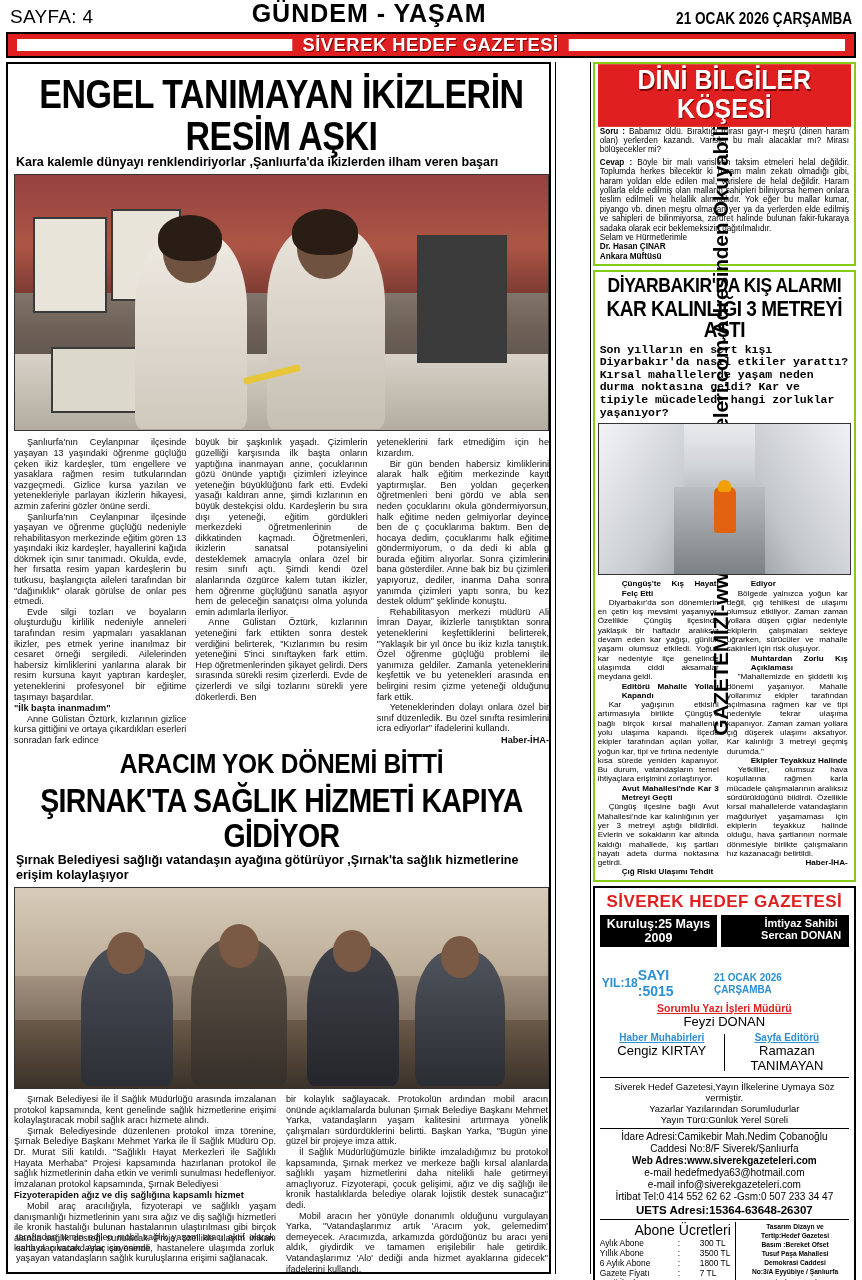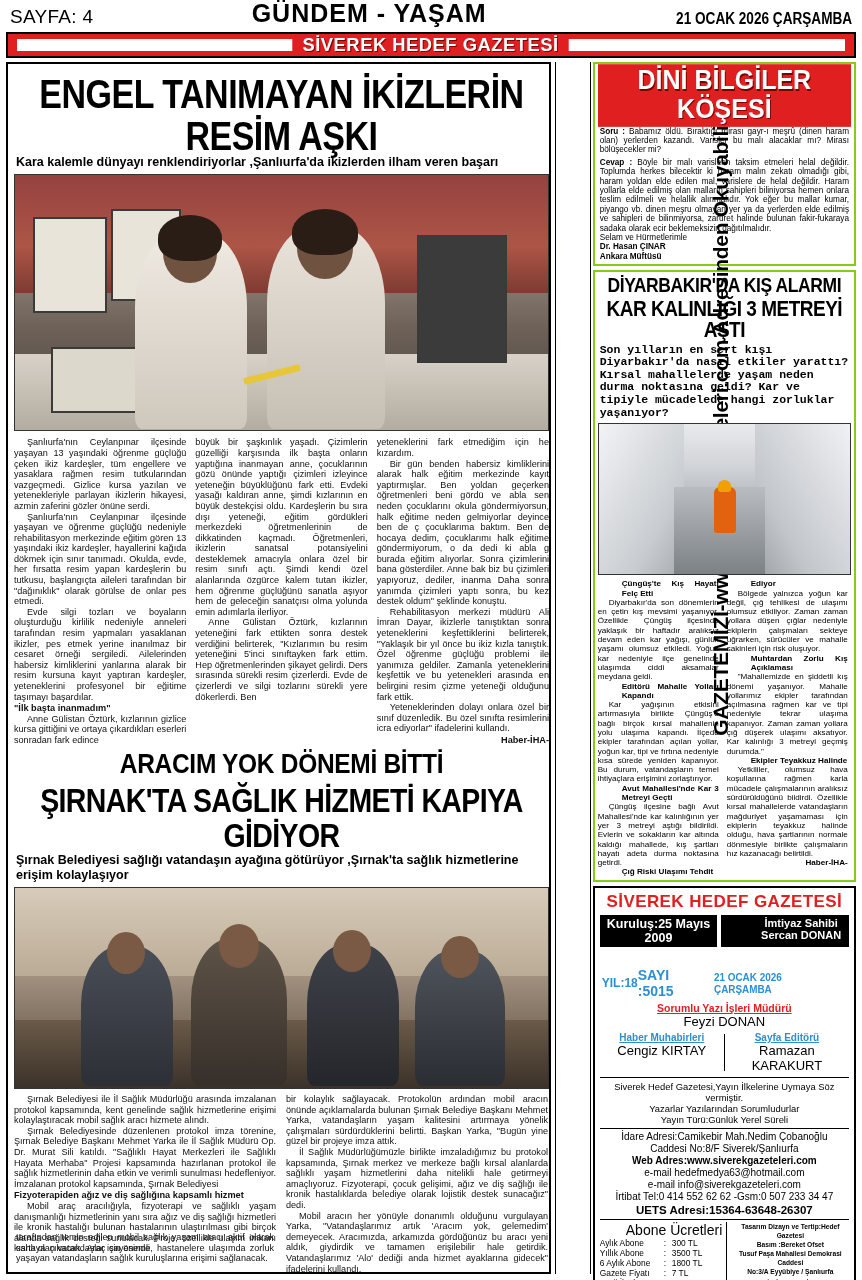--- a/index.html
+++ b/index.html
@@ -117,21 +117,21 @@
   .mast-row3 > div{flex:1;}
   .mast-row3 .sep{flex:0 0 1px;background:#000;margin:2px 0;}
   .mast-note{font-size:9.4px;text-align:center;line-height:11px;margin-top:4px;border-top:1px solid #000;padding-top:3px;}
   .mast-note b{font-weight:400;}
   .mast-addr{font-size:10px;text-align:center;line-height:12px;border-top:1px solid #000;margin-top:3px;padding-top:2px;}
   .uets{font-size:11.5px;font-weight:700;text-align:center;padding:1px 0;}
   .mast-bottom{display:flex;border-top:1px solid #000;margin-top:2px;padding-top:2px;}
   .abone{flex:1.05;padding-right:4px;border-right:1px solid #000;}
   .abone-t{font-size:14px;font-weight:400;text-align:right;}
   .abone-l{font-size:8.4px;line-height:10px;}
-  .abone-l .r{display:flex;}
+  .abone-l .r{display:flex;gap:14px;}
   .abone-l .r span:first-child{width:64px;}
   .abone-l .r span:nth-child(2){width:8px;}
   .tasarim{flex:1;padding-left:5px;font-size:7.4px;line-height:9px;text-align:center;}
   .tasarim .tight{font-weight:700;transform:scaleX(.9);display:block;}
   .tasarim .p2{font-size:8.6px;text-align:left;line-height:10px;margin-top:2px;}
 </style>
 </head>
 <body>
 
 <div class="page">
@@ -319,21 +319,21 @@
           <div class="nm">Feyzi DONAN</div>
         </div>
         <div class="mast-row3">
           <div>
             <div class="blue-u">Haber Muhabirleri</div>
             <div class="nm">Cengiz KIRTAY</div>
           </div>
           <div class="sep"></div>
           <div>
             <div class="blue-u">Sayfa Editörü</div>
-            <div class="nm">Ramazan KARAKURT</div>
+            <div class="nm">Ramazan TANIMAYAN</div>
           </div>
         </div>
         <div class="mast-note">
           <div>Siverek Hedef Gazetesi,Yayın İlkelerine Uymaya Söz vermiştir.</div>
           <div>Yazarlar Yazılarından Sorumludurlar</div>
           <div><span>Yayın Türü:</span><b>Günlük Yerel Süreli</b></div>
         </div>
         <div class="mast-addr">
           <div>İdare Adresi:Camikebir Mah.Nedim Çobanoğlu</div>
           <div>Caddesi No:8/F Siverek/Şanlıurfa</div>

